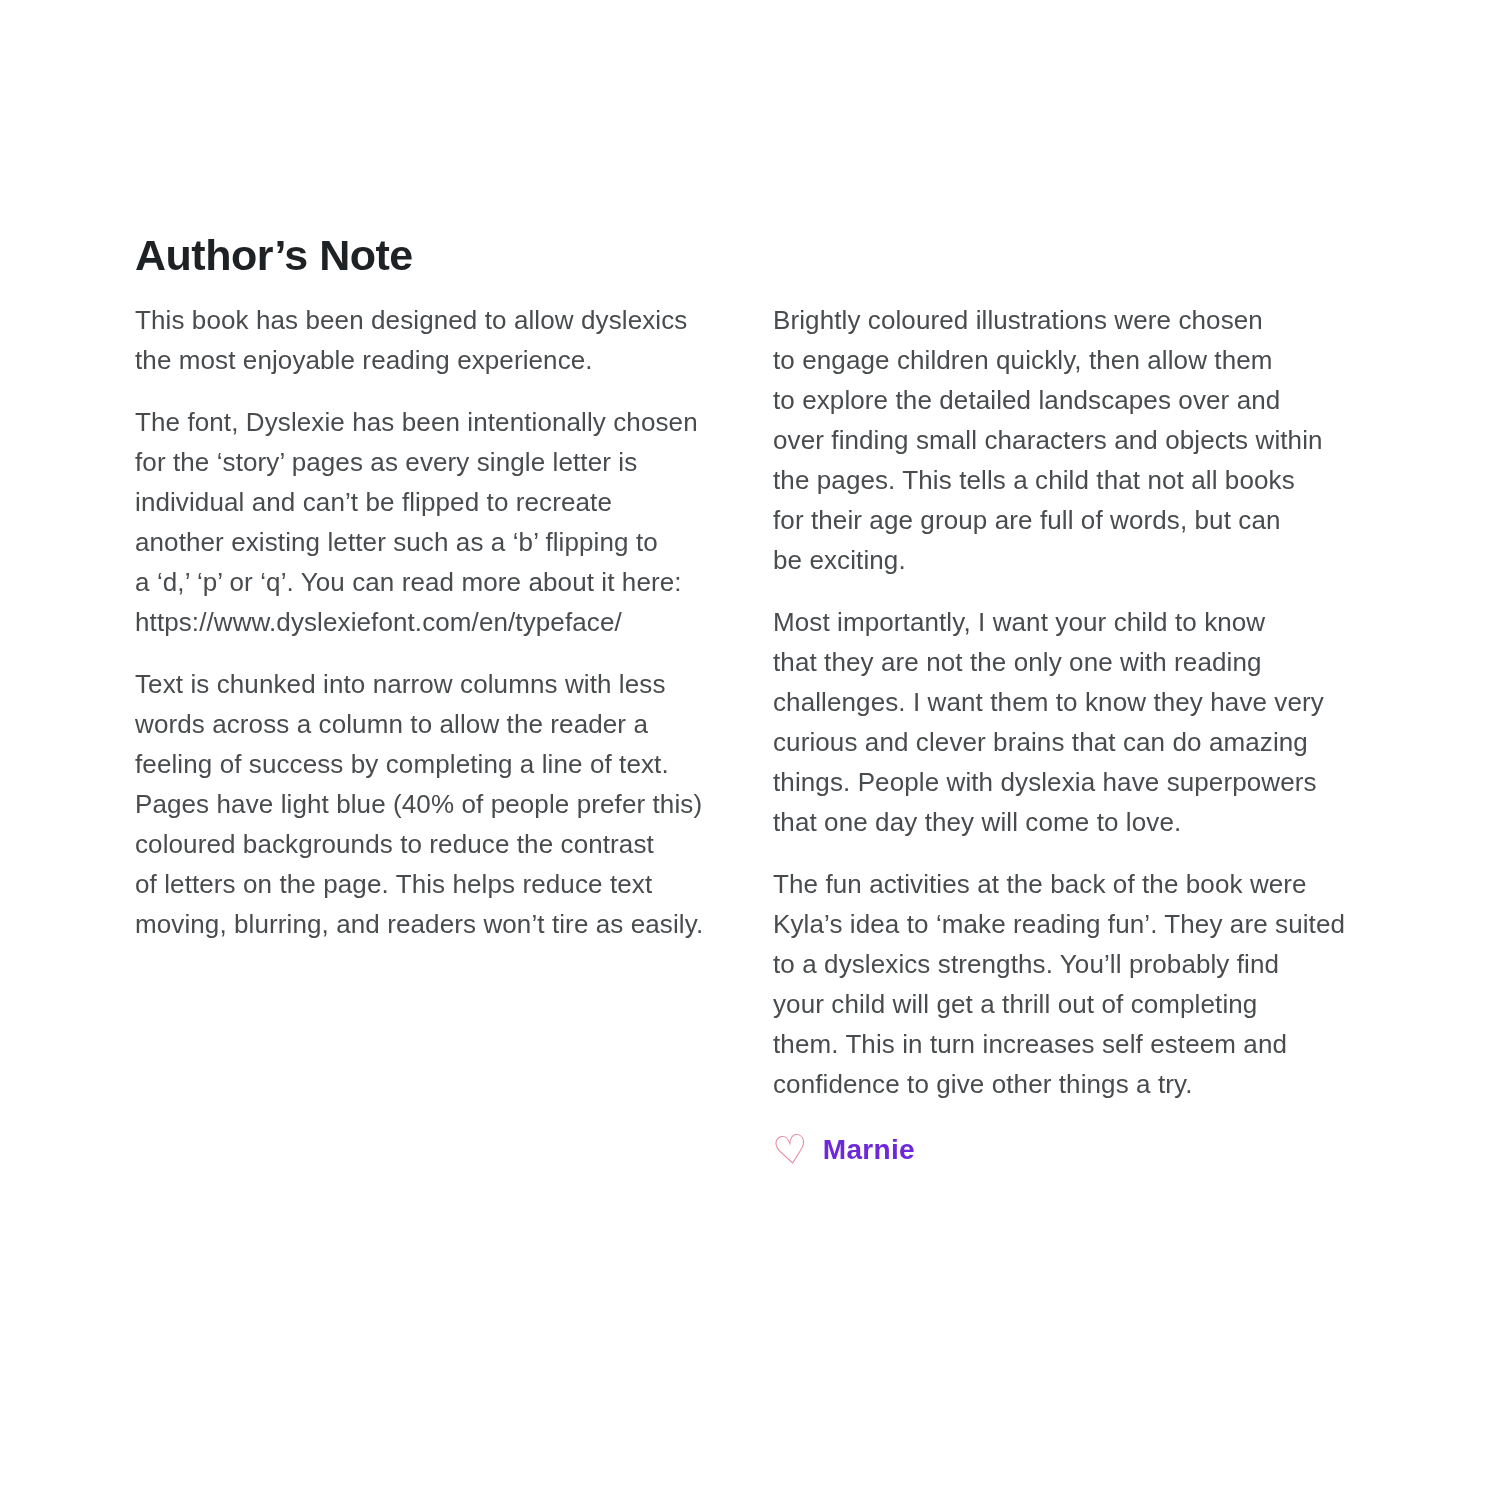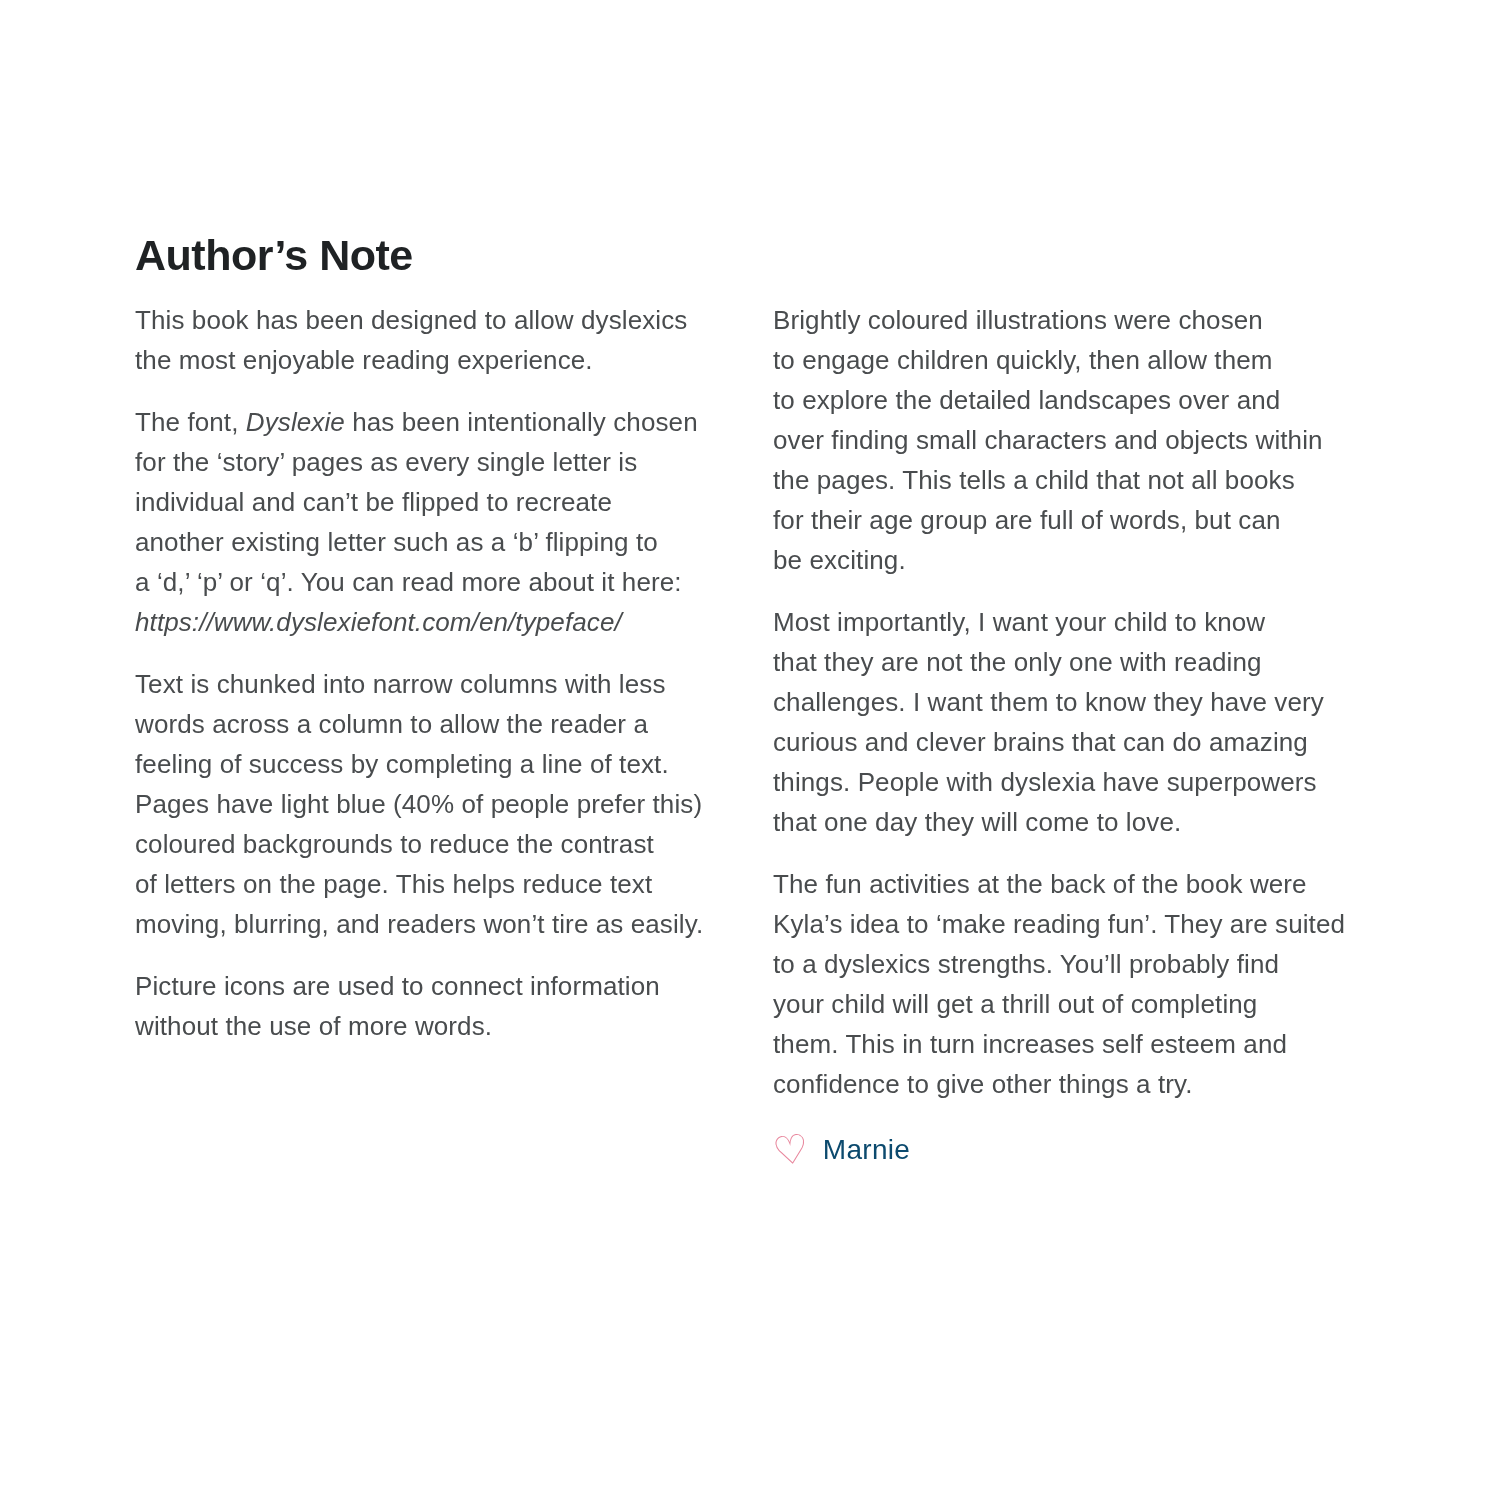--- a/index.html
+++ b/index.html
@@ -43,40 +43,39 @@
   .column p {
     margin: 0 0 22px 0;
     font-size: 26px;
     line-height: 40px;
     font-weight: 300;
     color: #494c4e;
     letter-spacing: 0.1px;
     white-space: pre-line;
   }
   .it {
-    font-style: italic;
   }
   .signature {
     display: flex;
     align-items: center;
     margin-top: 26px;
   }
   .heart {
     font-family: "DejaVu Sans", sans-serif;
     font-size: 40px;
     line-height: 40px;
     color: #e8879d;
     display: inline-block;
     transform: rotate(-8deg);
   }
   .signature-name {
     font-size: 28px;
     line-height: 40px;
-    font-weight: 400;
-    color: #0c4a6e;
+    font-weight: 700;
+    color: #6d28d9;
     margin-left: 14px;
     letter-spacing: 0.3px;
   }
 </style>
 </head>
 <body>
 
 <div class="page">
 
   <h1 class="page-title">Author’s Note</h1>
@@ -96,22 +95,20 @@
 
       <p>Text is chunked into narrow columns with less
 words across a column to allow the reader a
 feeling of success by completing a line of text.
 Pages have light blue (40% of people prefer this)
 coloured backgrounds to reduce the contrast
 of letters on the page. This helps reduce text
 moving, blurring, and readers won’t tire as easily.</p>
 
 
-      <p>Picture icons are used to connect information
-without the use of more words.</p>
     </div>
 
     <div class="column">
       <p>Brightly coloured illustrations were chosen
 to engage children quickly, then allow them
 to explore the detailed landscapes over and
 over finding small characters and objects within
 the pages. This tells a child that not all books
 for their age group are full of words, but can
 be exciting.</p>

